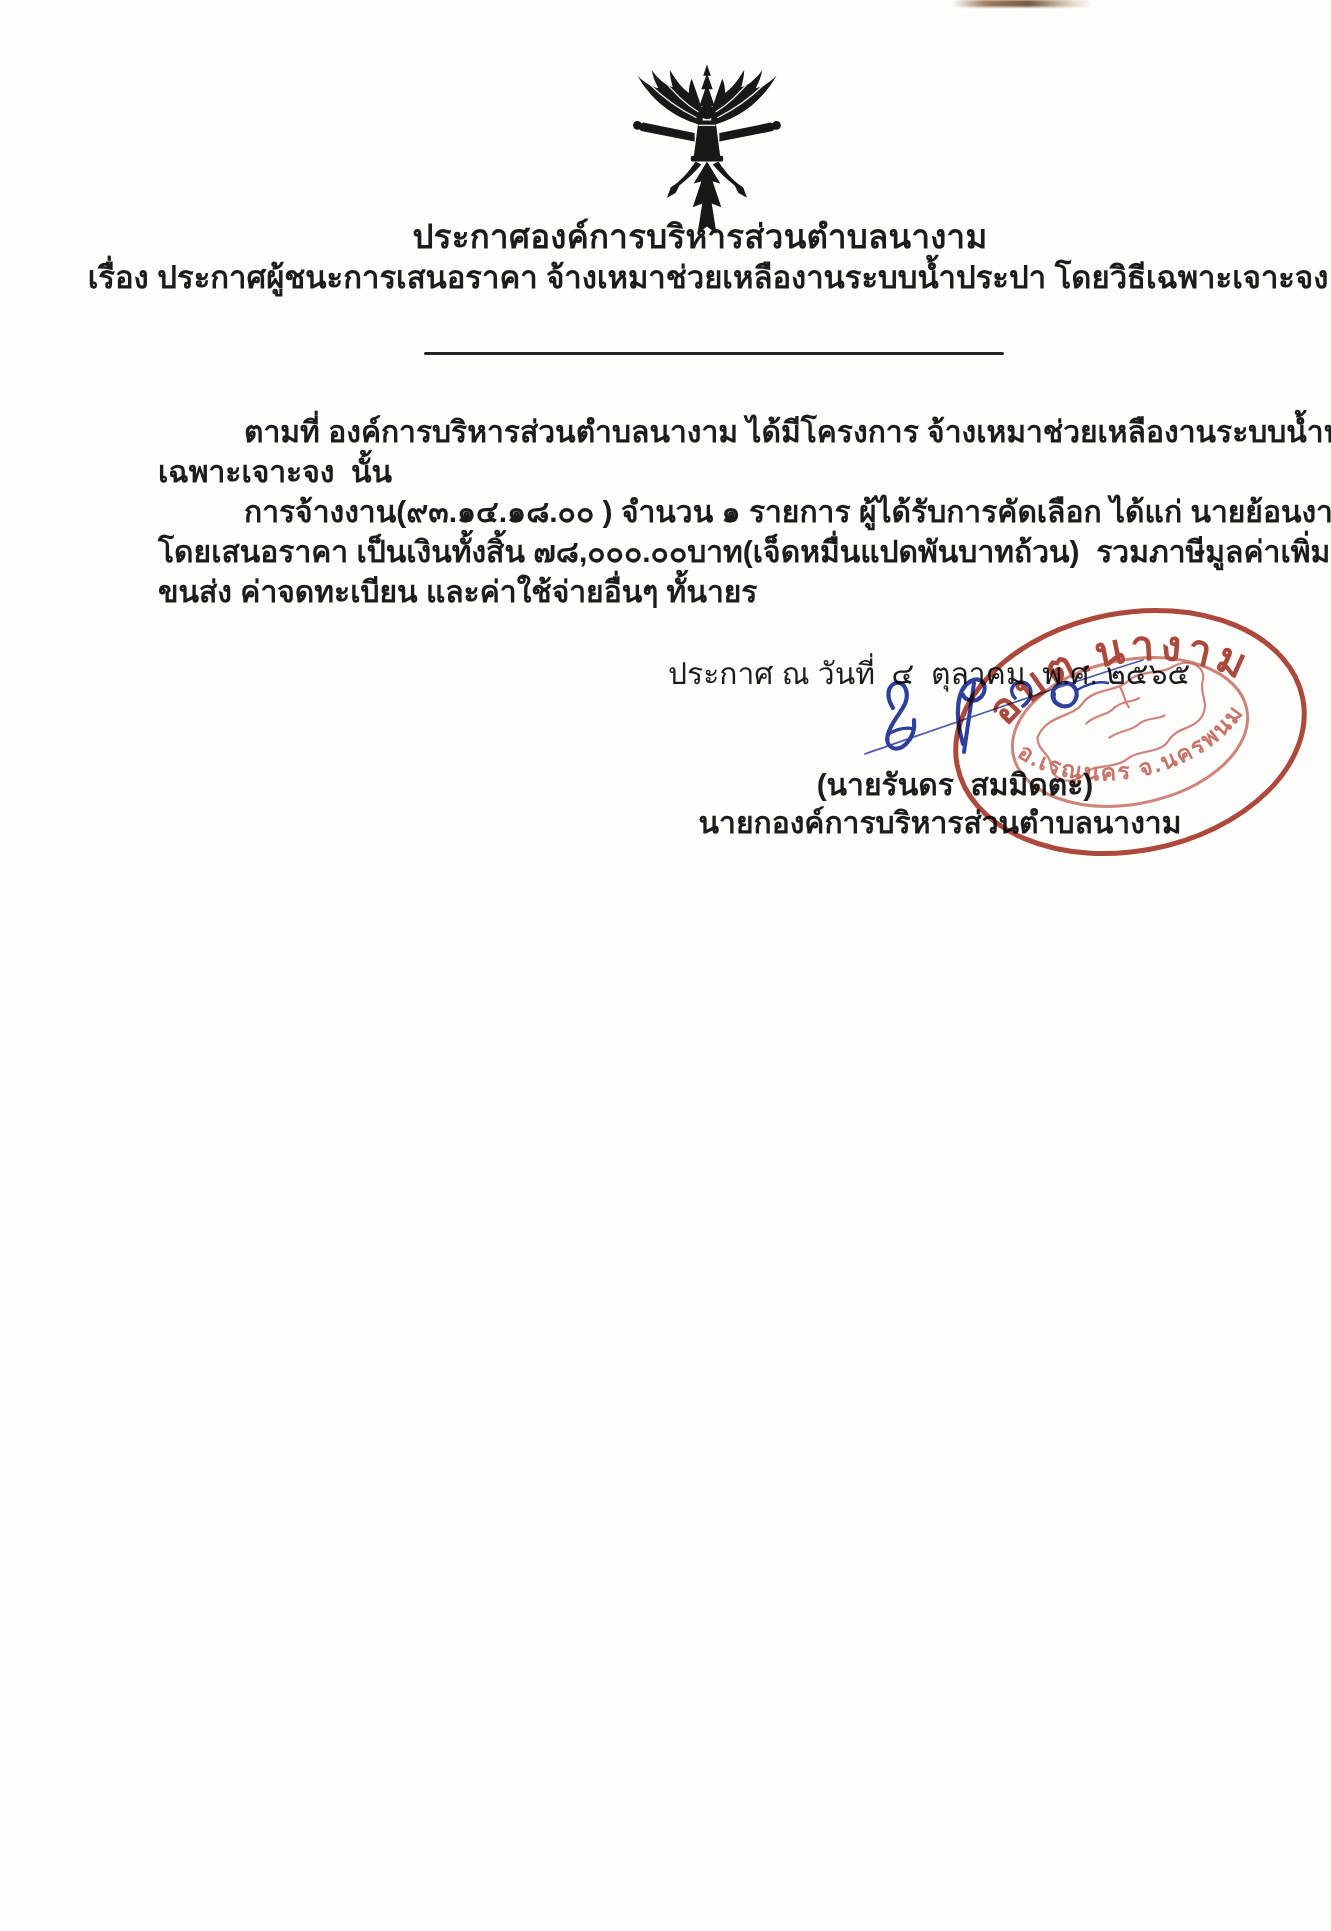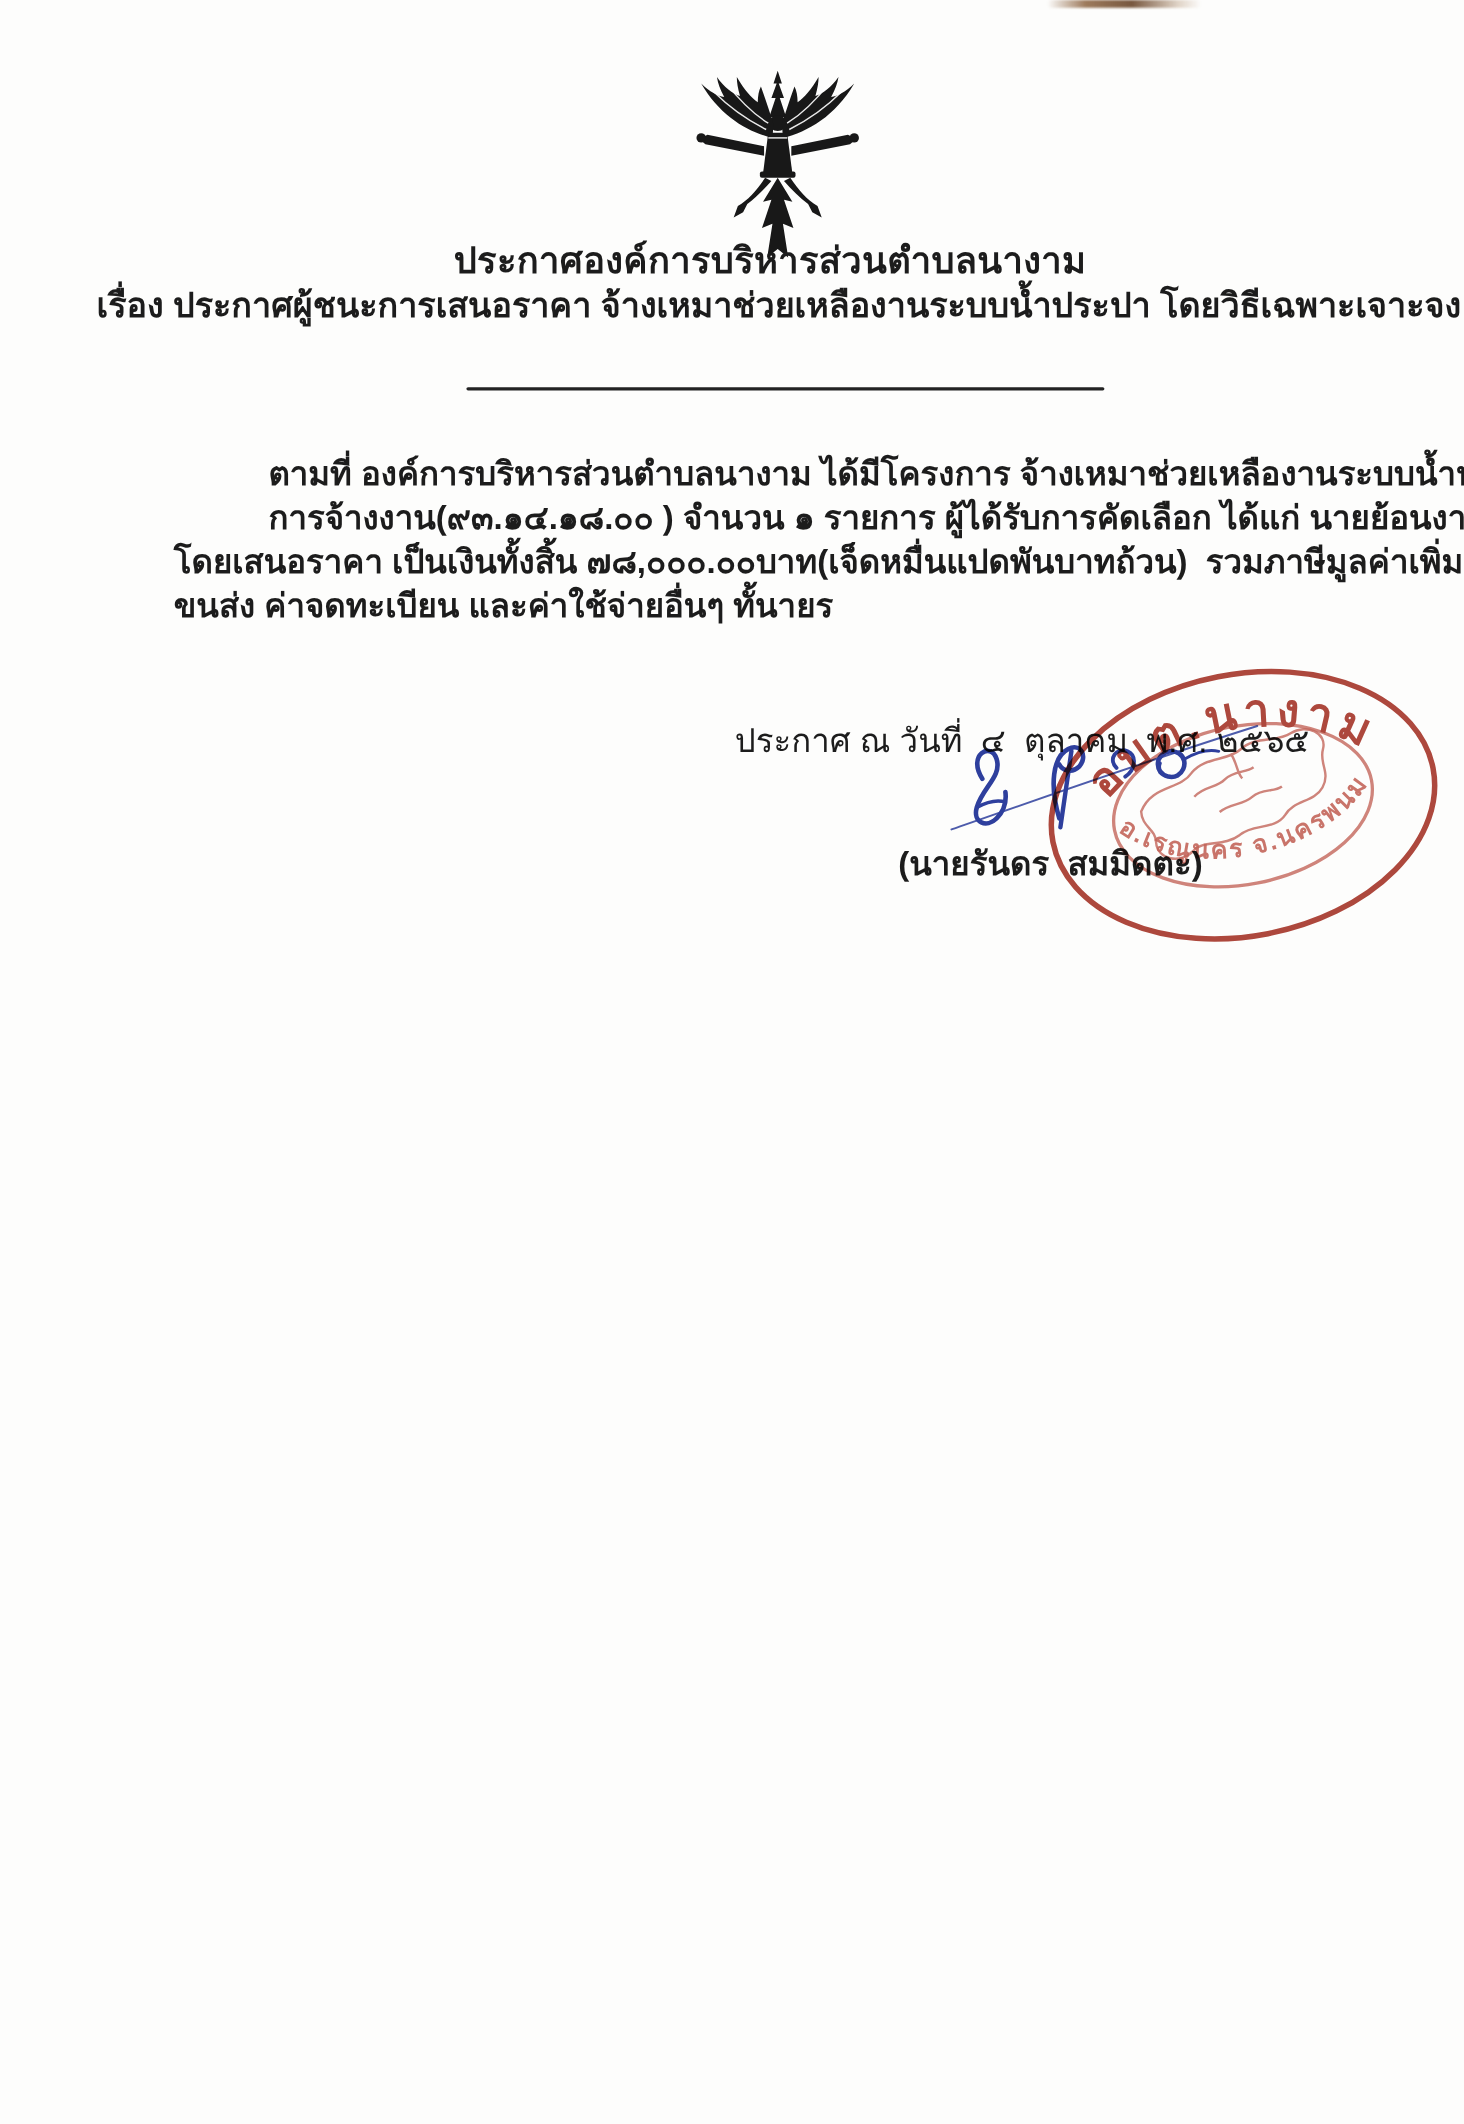--- a/index.html
+++ b/index.html
@@ -108,28 +108,30 @@
       </g>
     </g>
   </svg>
 
   <div class="t title center">ประกาศองค์การบริหารส่วนตำบลนางาม</div>
   <div class="t subject center">เรื่อง ประกาศผู้ชนะการเสนอราคา จ้างเหมาช่วยเหลืองานระบบน้ำประปา โดยวิธีเฉพาะเจาะจง</div>
   <div class="divider"></div>
 
   <div class="body-block">
     <div class="body-line indent">ตามที่ องค์การบริหารส่วนตำบลนางาม ได้มีโครงการ จ้างเหมาช่วยเหลืองานระบบน้ำประปา  โดยวิธี</div>
+    <div class="body-line">เฉพาะเจาะจง  นั้น</div>
     <div class="body-line indent">การจ้างงาน(๙๓.๑๔.๑๘.๐๐ ) จำนวน ๑ รายการ ผู้ได้รับการคัดเลือก ได้แก่ นายย้อนงาม  แสนรังค์</div>
     <div class="body-line">โดยเสนอราคา เป็นเงินทั้งสิ้น ๗๘,๐๐๐.๐๐บาท(เจ็ดหมื่นแปดพันบาทถ้วน)  รวมภาษีมูลค่าเพิ่มและภาษีอื่น ค่า</div>
     <div class="body-line">ขนส่ง ค่าจดทะเบียน และค่าใช้จ่ายอื่นๆ ทั้นายร</div>
   </div>
 
   <div class="t date-line">ประกาศ ณ วันที่  ๔  ตุลาคม  พ.ศ. ๒๕๖๕</div>
 
   <div class="t signer-name center">(นายรันดร  สมมิดตะ)</div>
+  <div class="t signer-position center">นายกองค์การบริหารส่วนตำบลนางาม</div>
 
   <svg class="signature" viewBox="0 0 320 125" aria-hidden="true">
     <g fill="none" stroke-linecap="round" stroke-linejoin="round" stroke="#2e3f9f">
       <path d="M30,102 C105,76 200,42 308,8" stroke-width="1.8" opacity=".85"></path>
       <path d="M58,56 C44,34 66,22 71,38 C76,54 58,64 53,82 C49,96 62,101 71,92 C78,85 80,76 79,68" stroke-width="4.2"></path>
       <path d="M53,82 C62,77 72,75 79,77" stroke-width="3.2"></path>
       <path d="M128,92 C119,62 122,36 136,29 C148,23 154,36 146,45 C140,51 131,49 128,43" stroke-width="4.2"></path>
       <path d="M139,31 L129,100" stroke-width="4"></path>
       <path d="M180,46 C172,38 180,27 190,31 C199,35 197,48 188,54" stroke-width="3.6"></path>
       <path d="M220,50 C212,38 226,26 237,33 C247,40 240,57 227,54 C220,52 217,47 219,42" stroke-width="4.2"></path>

